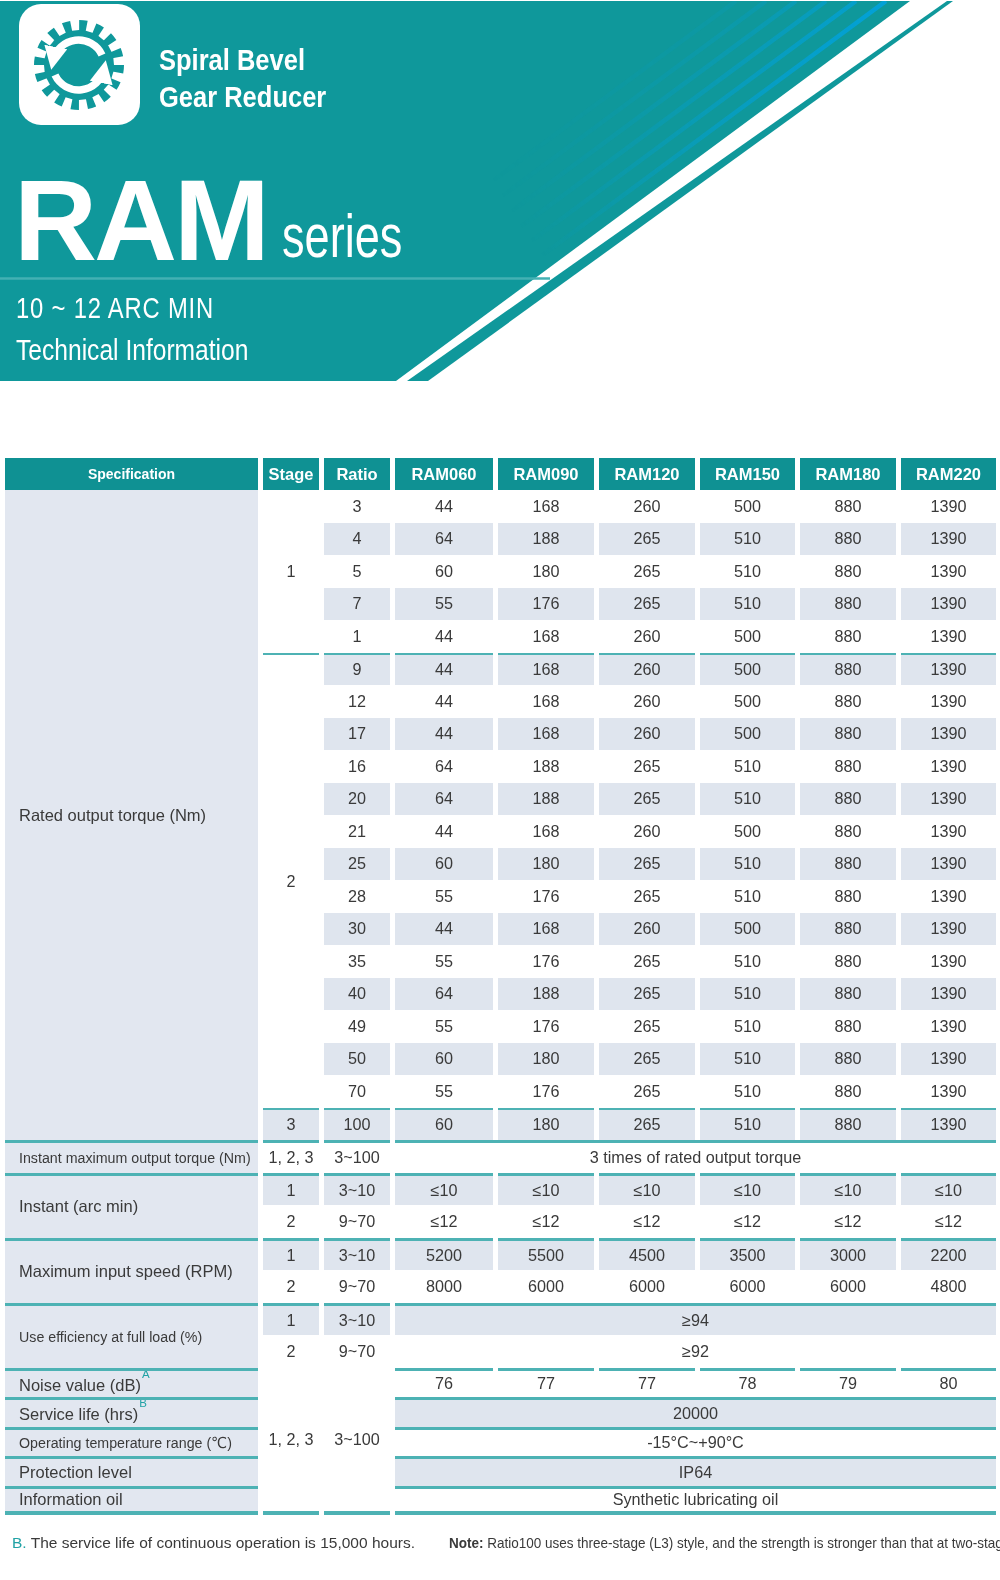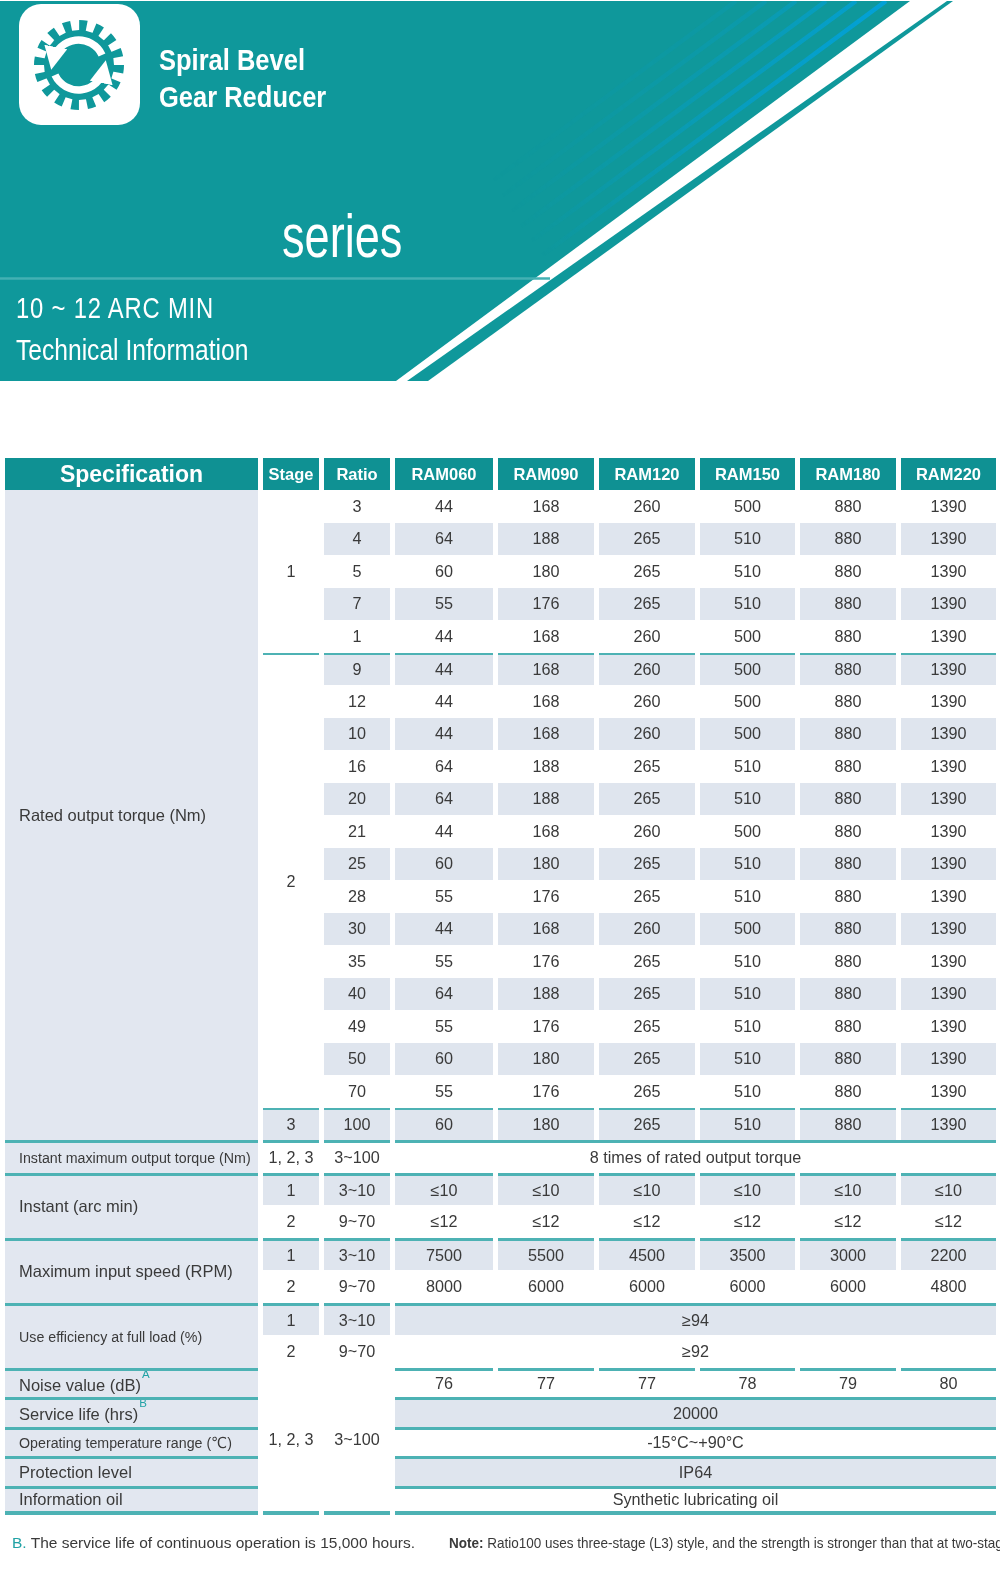--- a/index.html
+++ b/index.html
@@ -24,21 +24,21 @@
   .ram-suffix{left:282px;top:205px;font-size:61px;font-weight:normal;transform:scaleX(.74);}
   .sub1{left:16px;top:293px;font-size:29px;font-weight:normal;transform:scaleX(.82);letter-spacing:1px;}
   .sub2{left:16px;top:334px;font-size:30px;font-weight:normal;transform:scaleX(.82);}
 
   
   .table-wrap{position:absolute;left:0;top:458px;width:1000px;}
   table{border-collapse:separate;border-spacing:5px 0;table-layout:fixed;width:1001px;}
   td,th{padding:0;vertical-align:middle;text-align:center;
     font-size:16.2px;color:var(--text-dark);overflow:hidden;}
   th{background:var(--teal-table);color:#fff;font-weight:bold;font-size:16.5px;}
-  th.spec-h{font-size:23px;}
+  th.spec-h{font-size:14px;}
   td.spec{background:var(--spec-shade);text-align:left;padding-left:14px;font-size:16.5px;}
   td.spec .narrow{display:inline-block;transform:scaleX(.93);transform-origin:left center;
     font-size:15.3px;white-space:nowrap;}
   td.shade{background:var(--row-shade);}
   td.stage{background:#fff;}
   td.stage.shade{background:var(--row-shade);}
   .lt3{border-top:3px solid var(--line-teal);}
   .lt2{border-top:2.5px solid var(--line-teal);}
   .lb4{border-bottom:4px solid var(--line-teal);}
   sup.fn{color:var(--sup-teal);font-size:11.5px;position:relative;top:-6px;left:1px;}
@@ -91,20 +91,21 @@
         <circle cx="79" cy="64" r="39.5" fill="none" stroke="var(--teal-hero)" stroke-width="11" stroke-dasharray="7.5 8"></circle>
         <circle cx="79" cy="64" r="35" fill="var(--teal-hero)"></circle>
         <path d="M102,54 A26,26 0 0 0 53,60" fill="none" stroke="#ffffff" stroke-width="7.5" marker-end="url(#ah)"></path>
         <path d="M55,74 A26,26 0 0 0 104,68" fill="none" stroke="#ffffff" stroke-width="7.5" marker-end="url(#ah)"></path>
       </g>
     </g>
   </svg>
 
   <div class="hero-text logo-t1">Spiral Bevel</div>
   <div class="hero-text logo-t2">Gear Reducer</div>
+  <div class="hero-text ram-title">RAM</div>
   <div class="hero-text ram-suffix">series</div>
   <div class="hero-text sub1">10 ~ 12 ARC MIN</div>
   <div class="hero-text sub2">Technical Information</div>
 </div>
 
 <div class="table-wrap">
   <table id="spec-table">
     <colgroup>
       <col style="width:253px">
         <col style="width:56px">
@@ -188,21 +189,21 @@
         <tr style="height:32.5px">
           <td class="">12</td>
           <td class="">44</td>
           <td class="">168</td>
           <td class="">260</td>
           <td class="">500</td>
           <td class="">880</td>
           <td class="">1390</td>
         </tr>
         <tr style="height:32.5px">
-          <td class="shade">10</td>
+          <td class="shade">17</td>
           <td class="shade">44</td>
           <td class="shade">168</td>
           <td class="shade">260</td>
           <td class="shade">500</td>
           <td class="shade">880</td>
           <td class="shade">1390</td>
         </tr>
         <tr style="height:32.5px">
           <td class="">16</td>
           <td class="">64</td>
@@ -309,21 +310,21 @@
           <td class="shade lt2">180</td>
           <td class="shade lt2">265</td>
           <td class="shade lt2">510</td>
           <td class="shade lt2">880</td>
           <td class="shade lt2">1390</td>
         </tr>
         <tr style="height:32.5px">
           <td class="spec lt3"><span class="narrow">Instant maximum output torque (Nm)</span></td>
           <td class="lt3">1, 2, 3</td>
           <td class="lt3">3~100</td>
-          <td class="lt3" colspan="6">8 times of rated output torque</td>
+          <td class="lt3" colspan="6">3 times of rated output torque</td>
         </tr>
         <tr style="height:32.5px">
           <td class="spec lt3" rowspan="2">Instant (arc min)</td>
           <td class="stage shade lt3">1</td>
           <td class="shade lt3">3~10</td>
           <td class="shade lt3">≤10</td>
           <td class="shade lt3">≤10</td>
           <td class="shade lt3">≤10</td>
           <td class="shade lt3">≤10</td>
           <td class="shade lt3">≤10</td>
@@ -336,21 +337,21 @@
           <td class="">≤12</td>
           <td class="">≤12</td>
           <td class="">≤12</td>
           <td class="">≤12</td>
           <td class="">≤12</td>
         </tr>
         <tr style="height:32.5px">
           <td class="spec lt3" rowspan="2">Maximum input speed (RPM)</td>
           <td class="stage shade lt3">1</td>
           <td class="shade lt3">3~10</td>
-          <td class="shade lt3">7500</td>
+          <td class="shade lt3">5200</td>
           <td class="shade lt3">5500</td>
           <td class="shade lt3">4500</td>
           <td class="shade lt3">3500</td>
           <td class="shade lt3">3000</td>
           <td class="shade lt3">2200</td>
         </tr>
         <tr style="height:32.5px">
           <td class="stage">2</td>
           <td class="">9~70</td>
           <td class="">8000</td>

